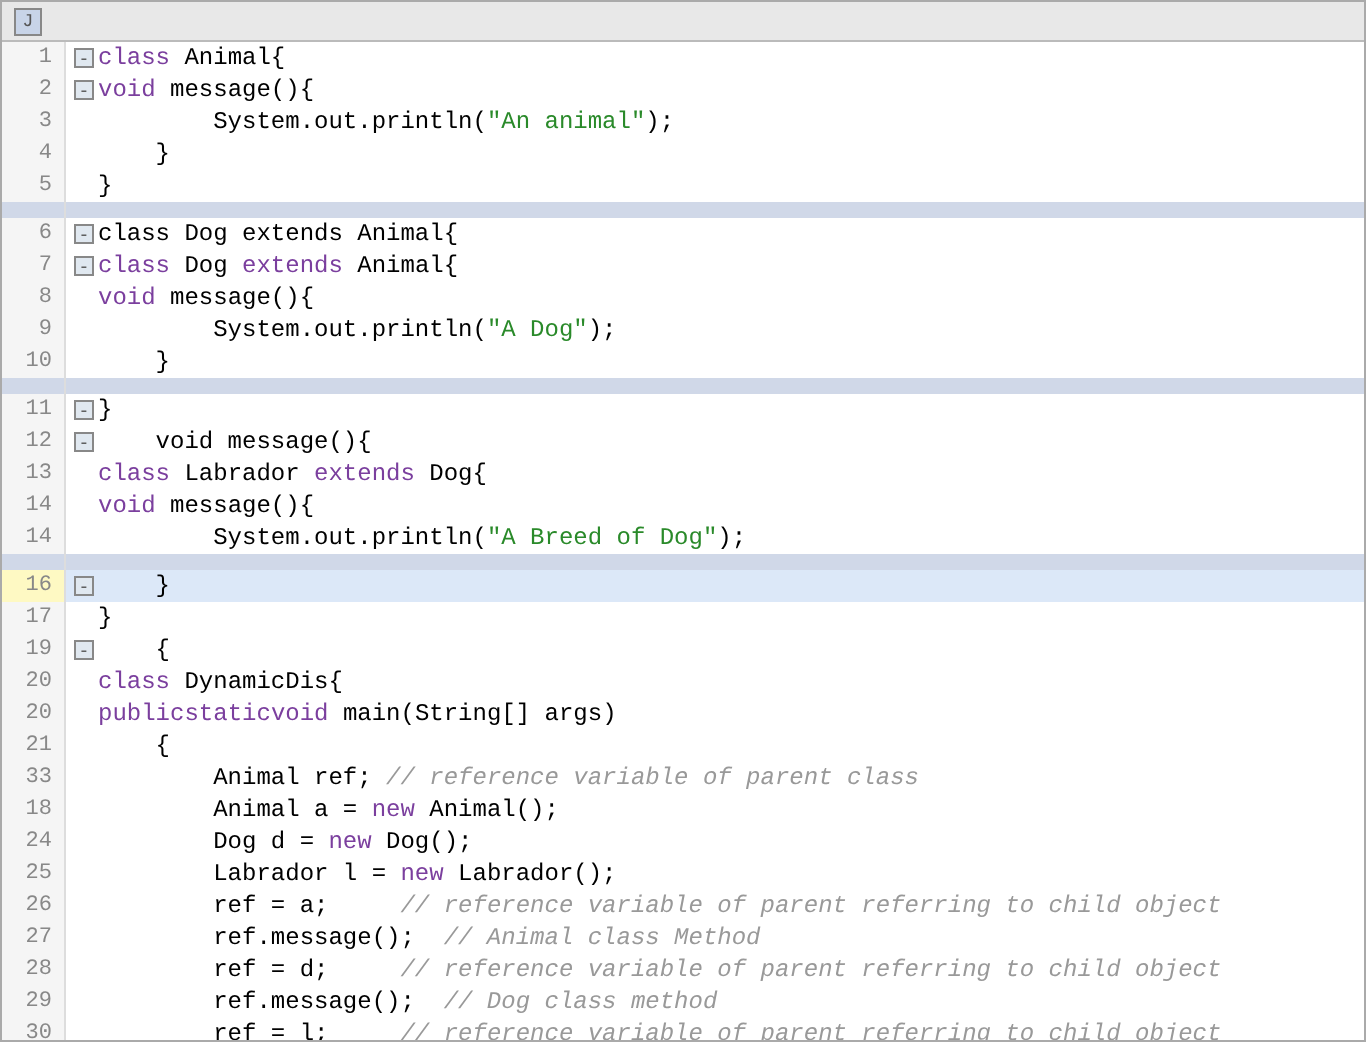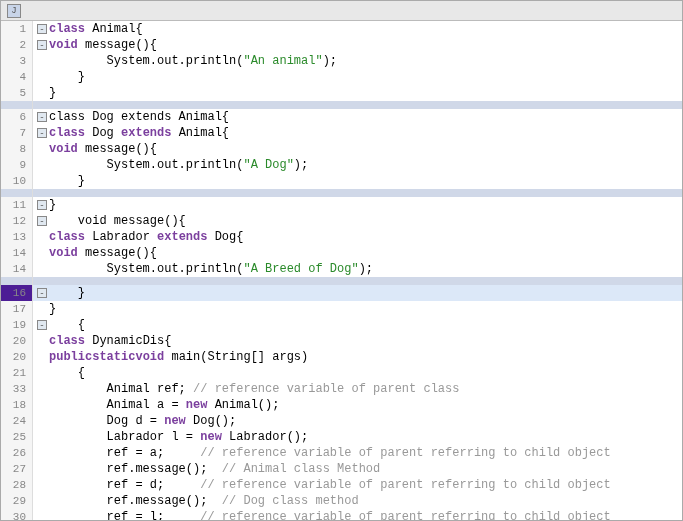--- a/index.html
+++ b/index.html
@@ -72,23 +72,23 @@
       line-height: 16px;
     }
     .code-line {
       height: 16px;
       display: flex;
       align-items: center;
       padding-left: 4px;
       white-space: pre;
     }
     
-    .kw { color: #7b3f9e; font-weight: bold; }
+    .kw { color: #7b3f9e; font-weight: normal; }
     .str { color: #2a8a2a; }
-    .comment { color: #999; }
+    .comment { color: #999; font-style: italic; }
     .fold-icon {
       display: inline-block;
       width: 10px;
       height: 10px;
       border: 1px solid #888;
       background: #e0e8f0;
       font-size: 9px;
       line-height: 10px;
       text-align: center;
       color: #555;
@@ -118,21 +118,21 @@
         <div class="line-num">8</div>
         <div class="line-num">9</div>
         <div class="line-num">10</div>
         <div class="line-num" style="background: rgb(208, 216, 232); height: 8px;"></div>
         <div class="line-num">11</div>
         <div class="line-num">12</div>
         <div class="line-num">13</div>
         <div class="line-num">14</div>
         <div class="line-num">14</div>
         <div class="line-num" style="background: rgb(208, 216, 232); height: 8px;"></div>
-        <div class="line-num" style="background: #4c1d95;">16</div>
+        <div class="line-num" style="background: #fef9c3;">16</div>
         <div class="line-num">17</div>
         <div class="line-num">19</div>
         <div class="line-num">20</div>
         <div class="line-num">20</div>
         <div class="line-num">21</div>
         <div class="line-num">33</div>
         <div class="line-num">18</div>
         <div class="line-num">24</div>
         <div class="line-num">25</div>
         <div class="line-num">26</div>

